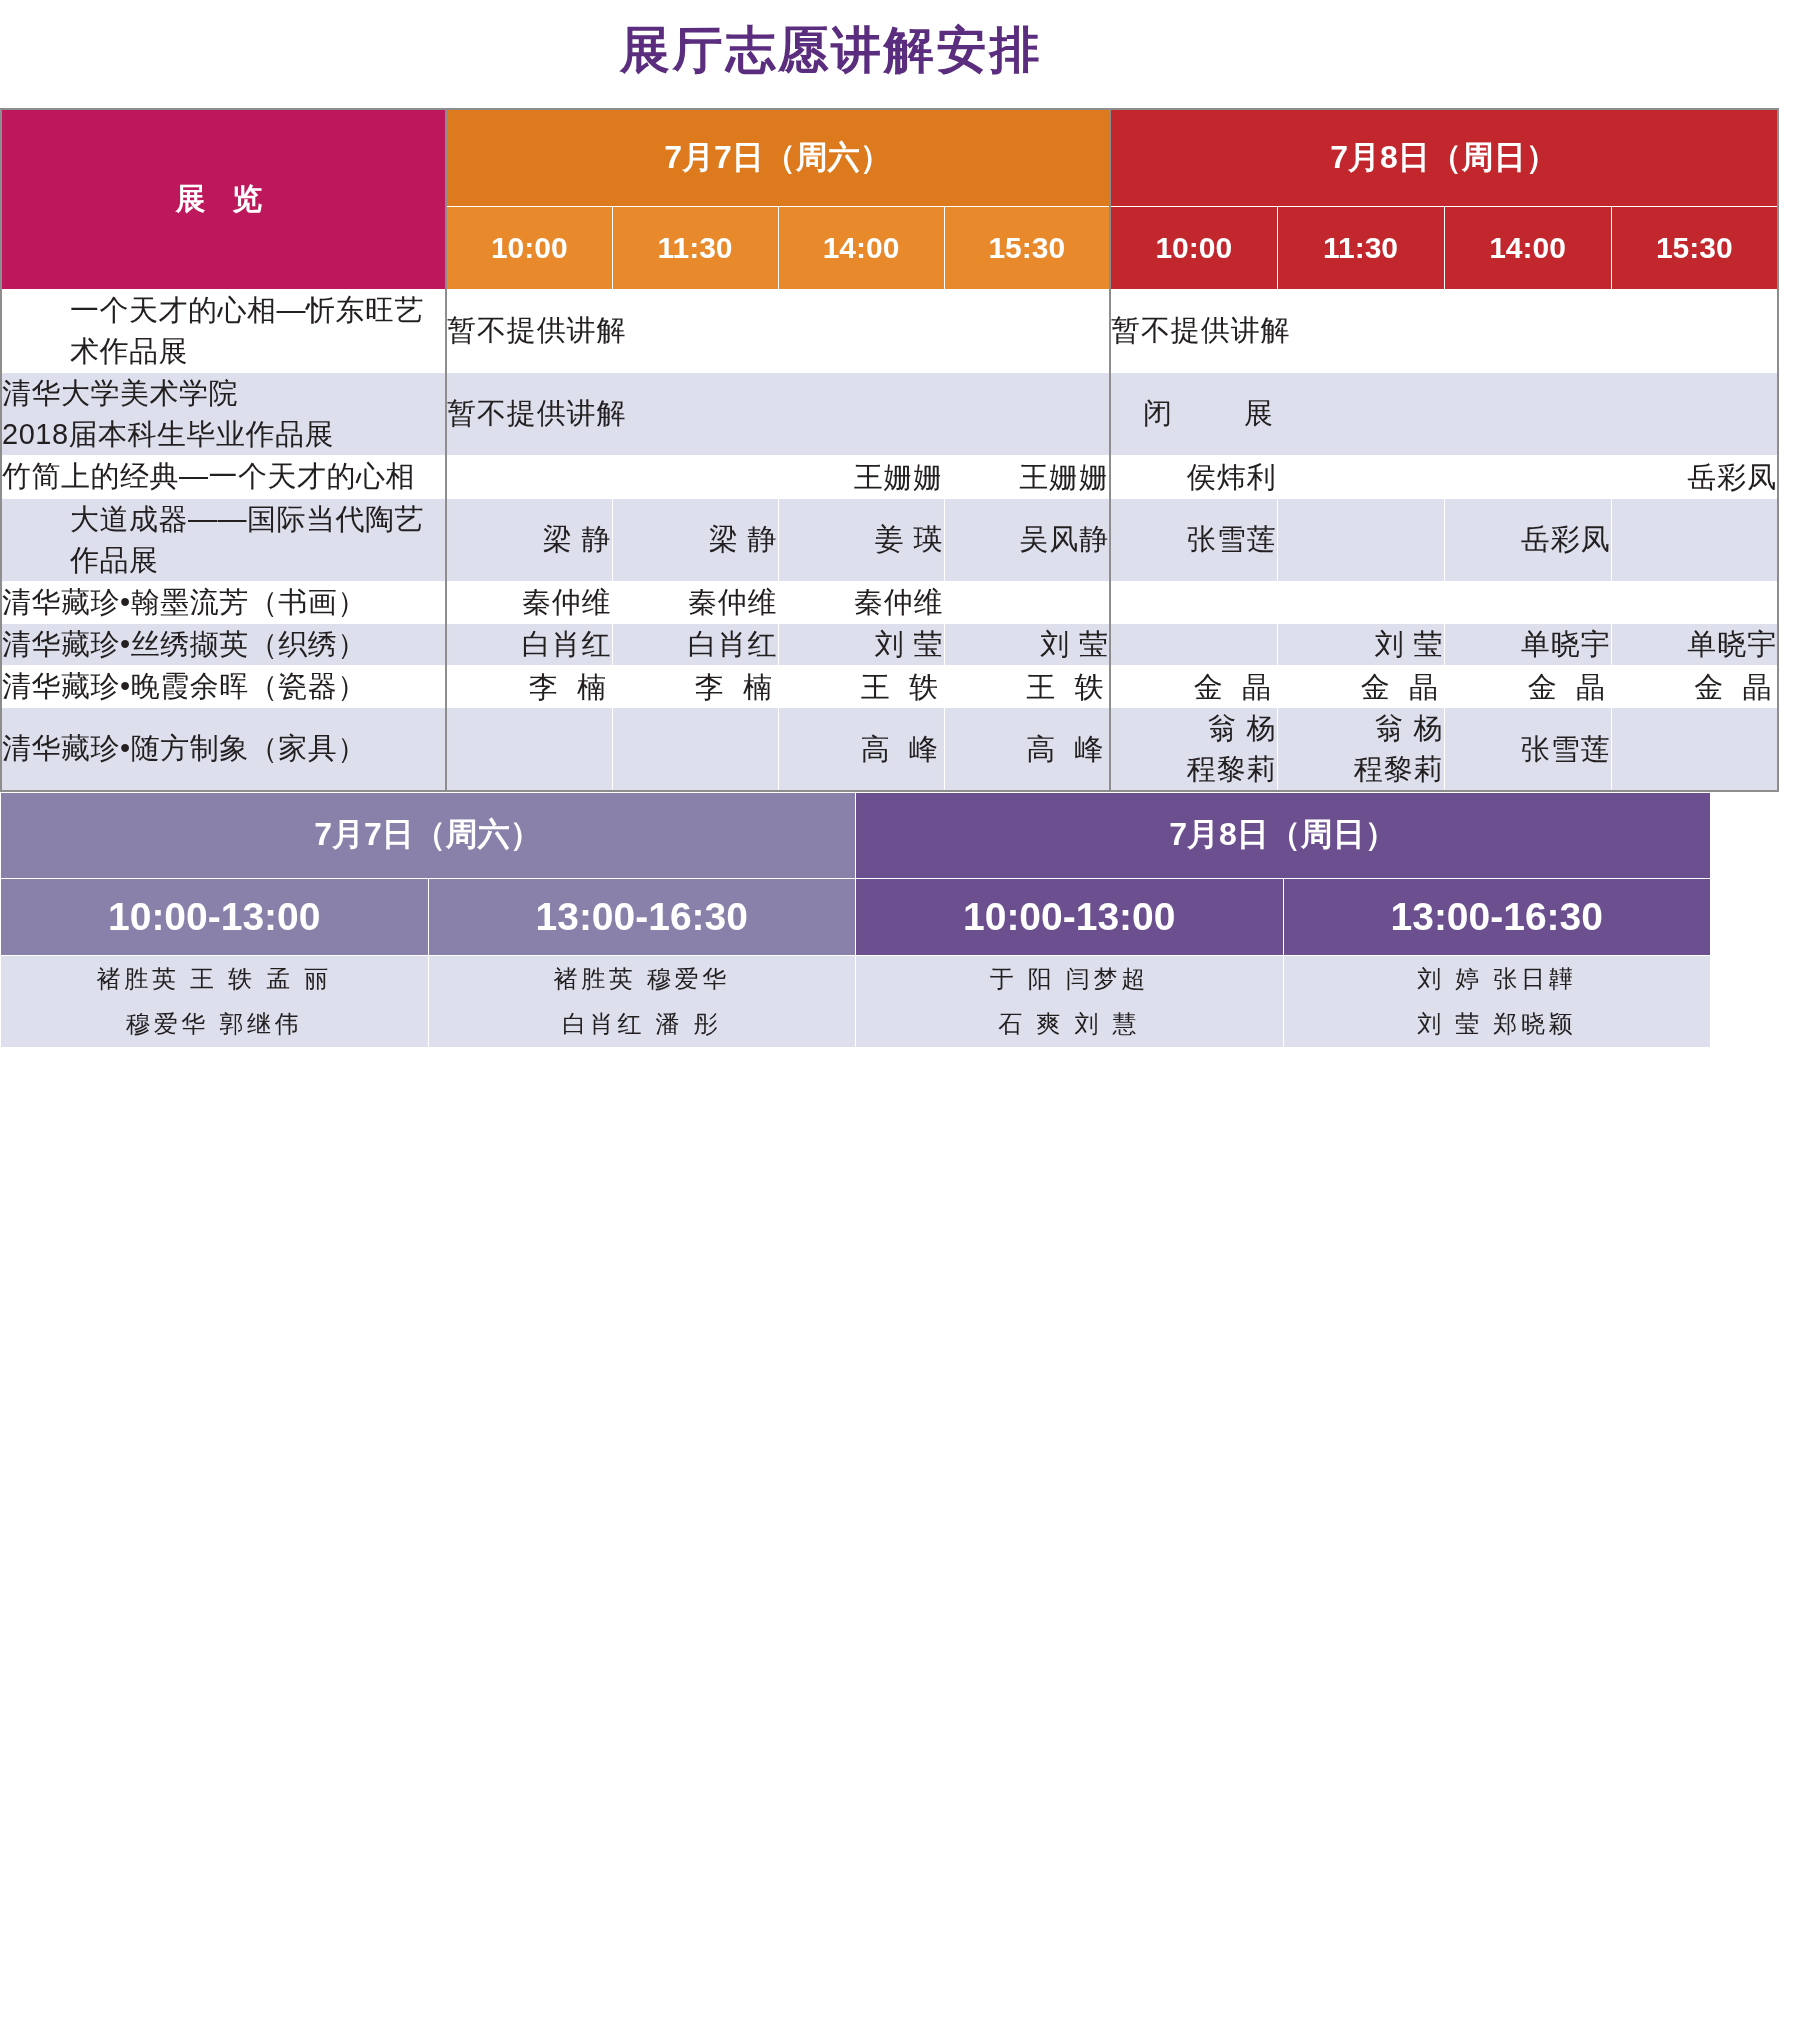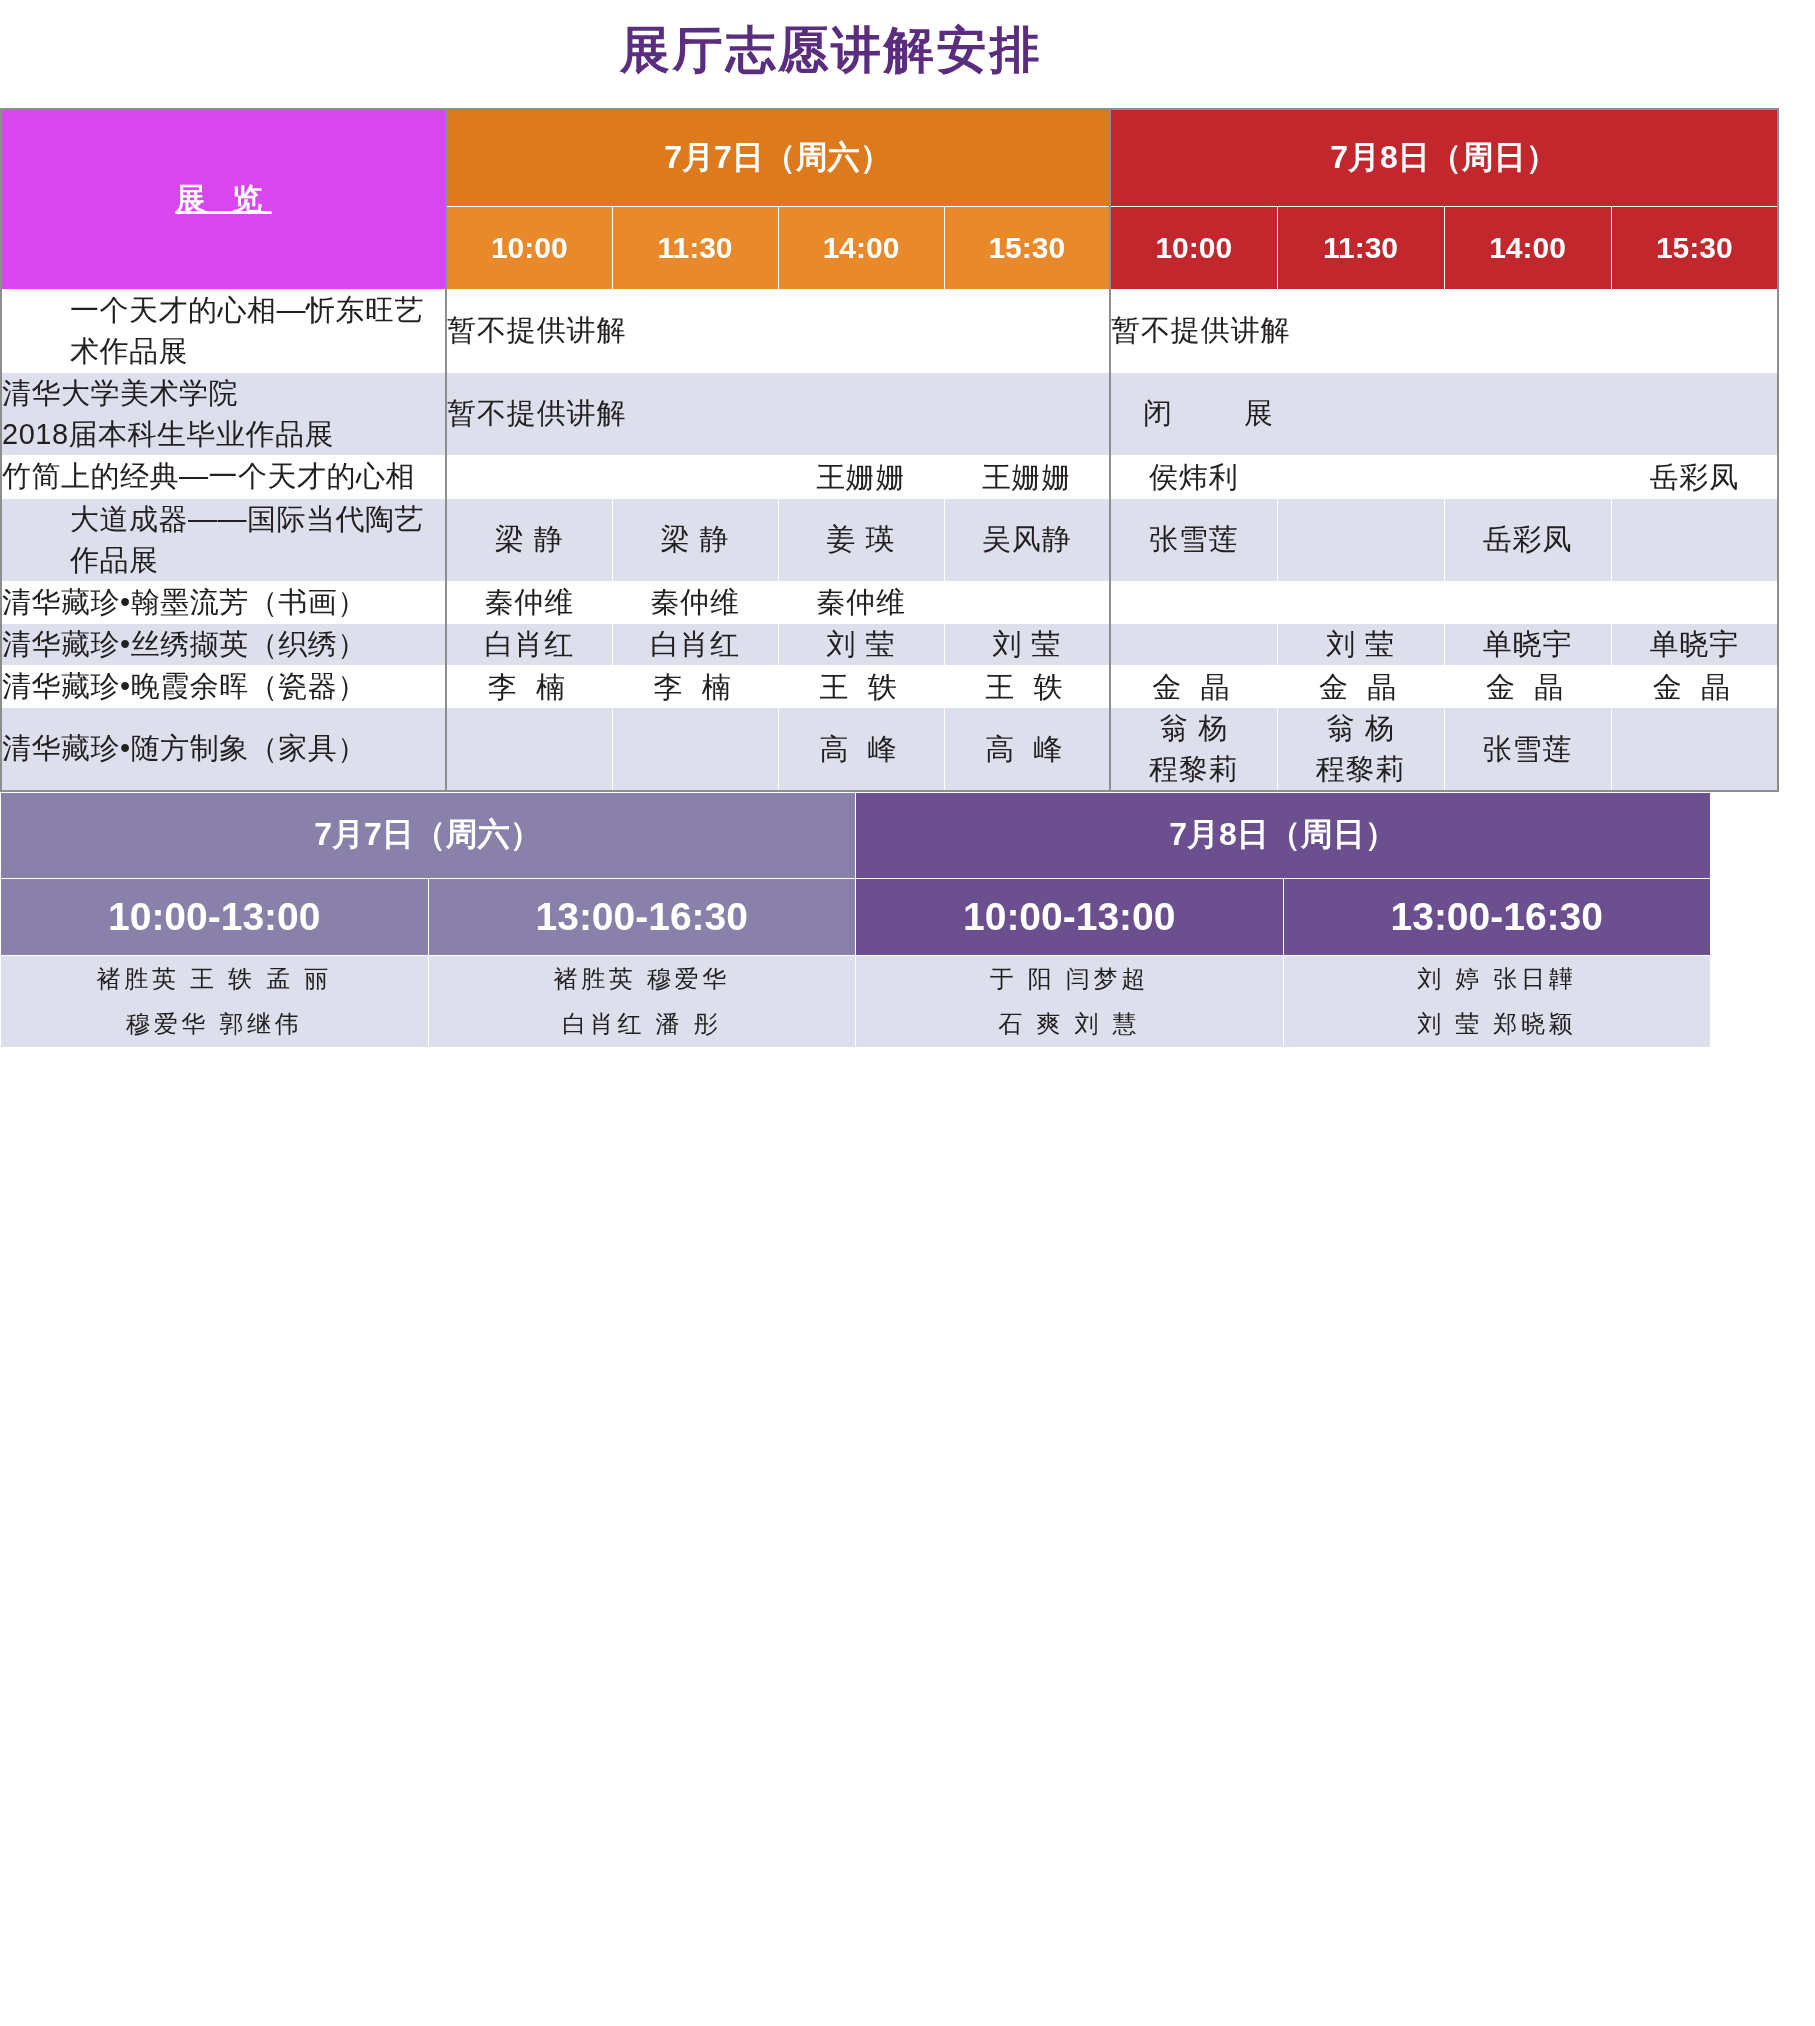--- a/index.html
+++ b/index.html
@@ -41,27 +41,26 @@
     table-layout: fixed;
     font-size: 28px;
   }
   table.t1 th, table.t1 td {
     border: 1.9px solid #ffffff;
     padding: 0;
     vertical-align: middle;
   }
   
   .hdr-exh {
-    background: #d946ef;
+    background: #be185d;
     color: #ffffff;
     font-weight: bold;
     font-size: 30px;
     letter-spacing: 9.3px;
     text-align: center;
-    text-decoration: underline;
   }
   .hdr-day1 {
     background: #dd7a1e;
     color: #ffffff;
     font-weight: bold;
     font-size: 32px;
     text-align: center;
     height: 96px;
   }
   .hdr-day2 {
@@ -97,21 +96,21 @@
     font-size: 29px;
     line-height: 1.42;
     padding: 15px 11px;
     letter-spacing: 0.5px;
   }
   td.exh-name.left-ind {
     text-align: left;
     padding-left: 68px;
   }
   td.slot {
-    text-align: center;
+    text-align: right;
     font-size: 29px;
     letter-spacing: 5.6px;
     line-height: 1.4;
     padding: 13px 3.7px;
   }
   td.slot.tight { letter-spacing: 0.9px; }
   td.span-note {
     text-align: left;
     font-size: 29px;
     letter-spacing: 0.9px;

